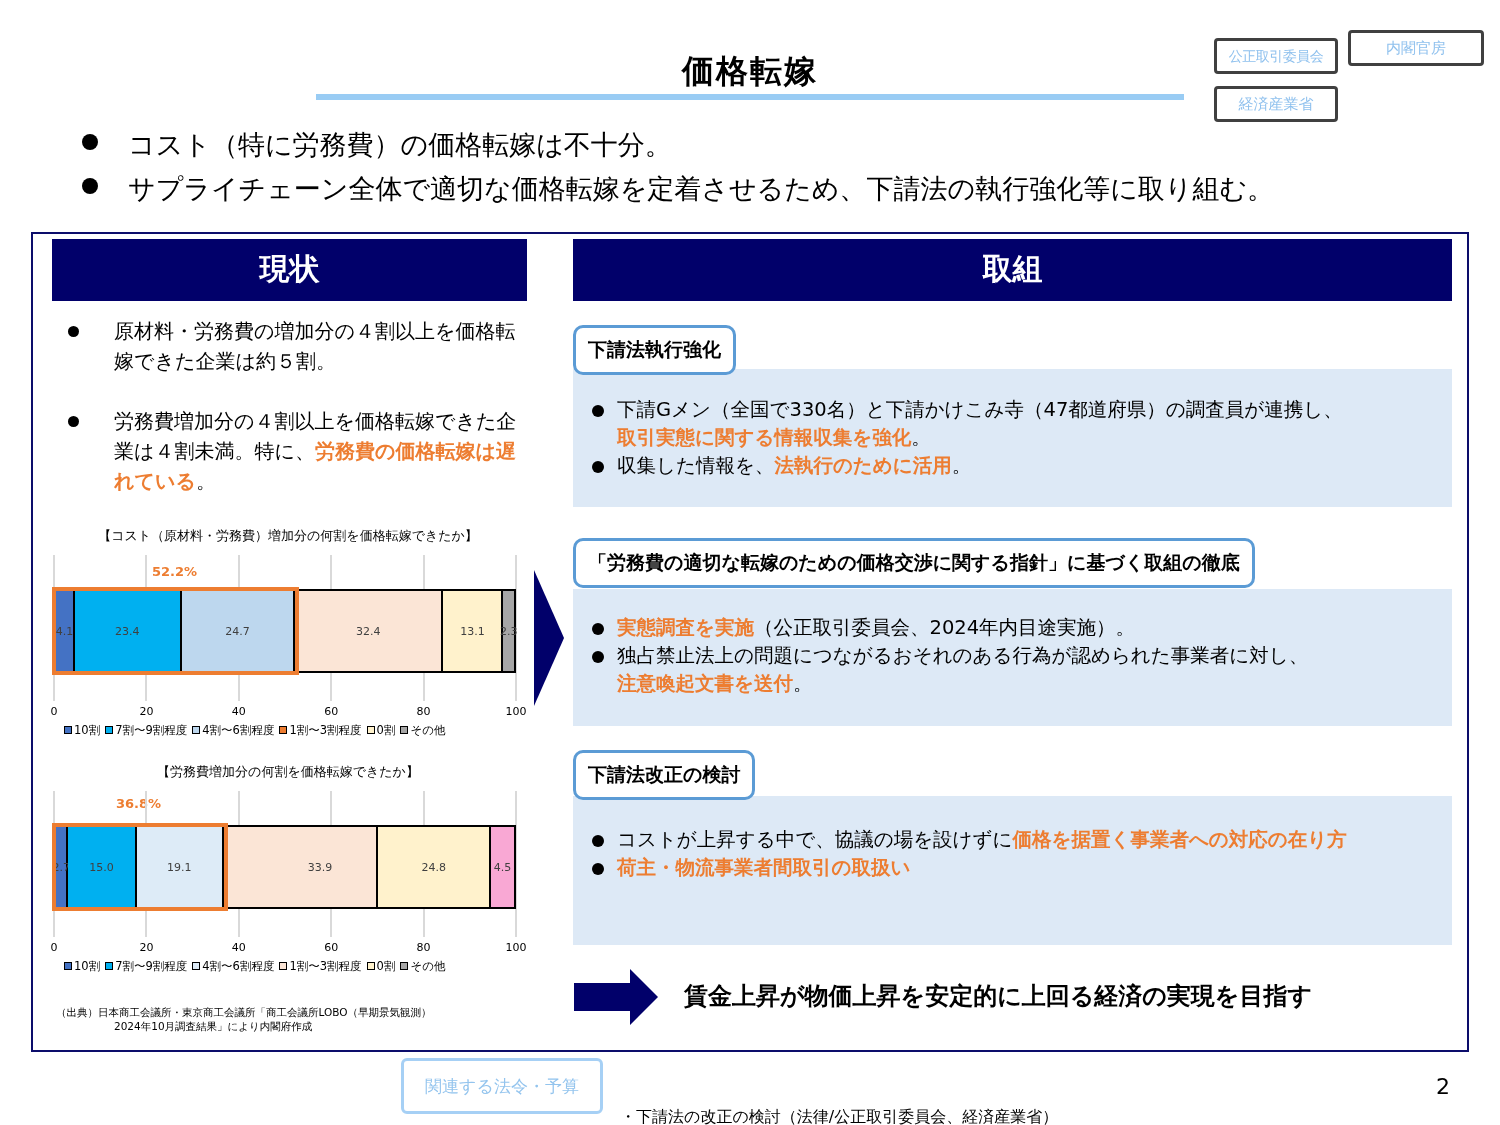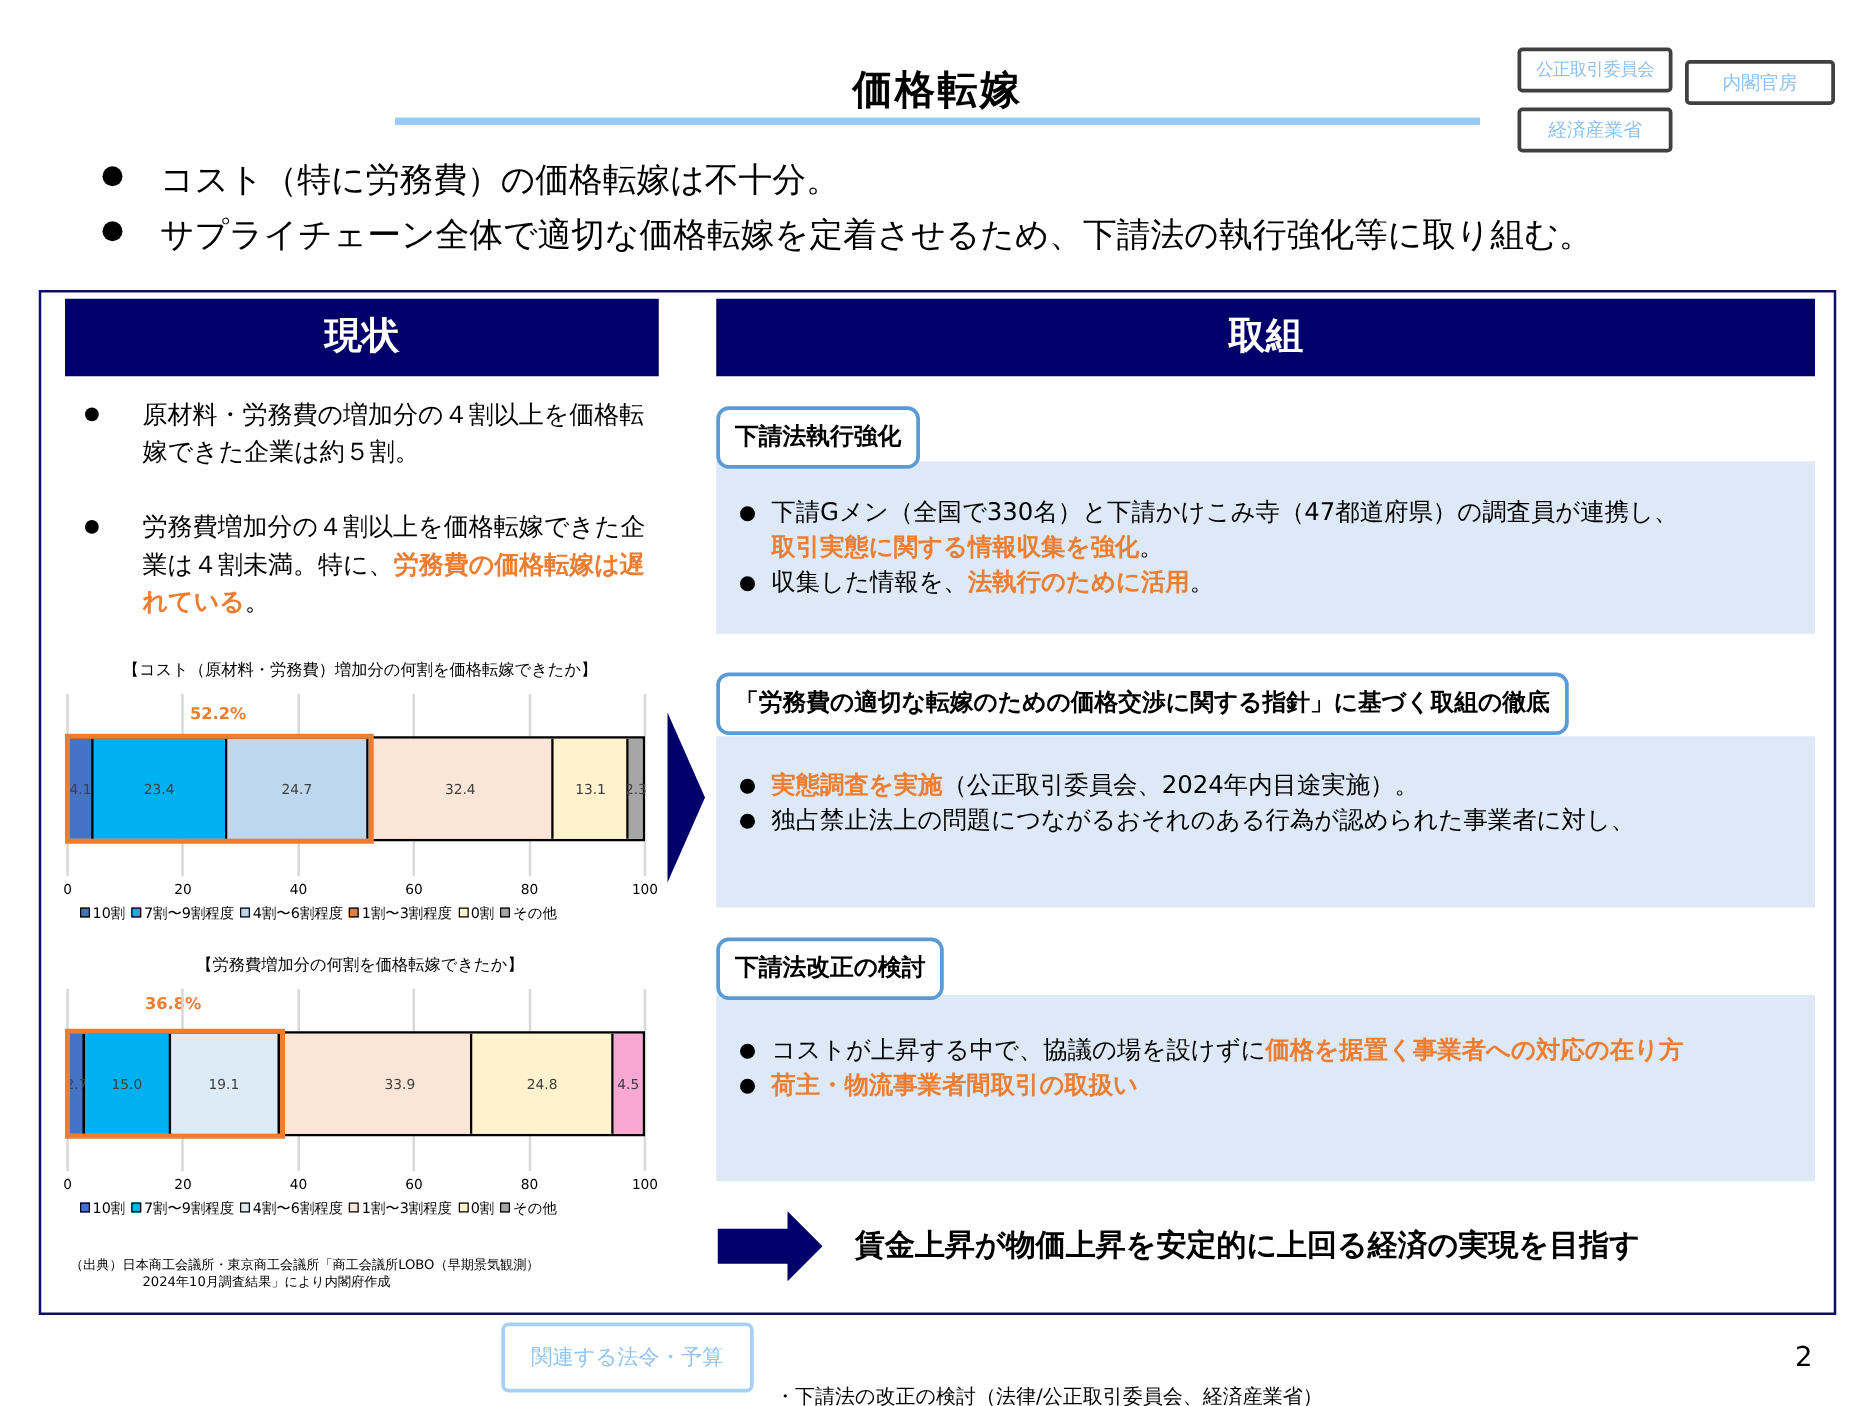--- a/index.html
+++ b/index.html
@@ -4,21 +4,21 @@
 <style>
   * { box-sizing: border-box; margin: 0; padding: 0; }
   html, body { width: 1500px; height: 1125px; background: #ffffff; overflow: hidden; }
   body { font-family: "DejaVu Sans", "Liberation Sans", sans-serif; color: #000; position: relative; }
 
   .title { position: absolute; left: 0; width: 1500px; top: 50px; text-align: center; font-size: 32px; font-weight: bold; letter-spacing: 2px; }
   .title-rule { position: absolute; left: 316px; top: 94px; width: 868px; height: 6px; background: #99ccf4; }
 
   .agency { position: absolute; border: 3px solid #404040; border-radius: 4px; color: #8fc1ee; font-size: 15px; text-align: center; line-height: 30px; height: 36px; background: #fff; }
   .agency.a1 { left: 1214px; top: 38px; width: 124px; font-size: 14px; letter-spacing: -0.5px; }
-  .agency.a2 { left: 1348px; top: 48px; width: 120px; }
+  .agency.a2 { left: 1348px; top: 30px; width: 136px; }
   .agency.a3 { left: 1214px; top: 86px; width: 124px; }
 
   .lead { position: absolute; left: 82px; font-size: 27px; line-height: 34px; white-space: nowrap; }
   .lead .dot { display: inline-block; width: 16px; height: 16px; border-radius: 50%; background: #000; margin-right: 30px; vertical-align: 4px; }
   .lead.l1 { top: 128px; }
   .lead.l2 { top: 172px; }
 
   .frame { position: absolute; left: 31px; top: 232px; width: 1438px; height: 820px; border: 2px solid #0c0d6b; }
 
   .head-box { position: absolute; background: #01006a; color: #fff; font-weight: bold; font-size: 30px; text-align: center; line-height: 60px; height: 62px; }
@@ -189,20 +189,21 @@
     <div class="row"><span class="dot"></span><span>下請Gメン（全国で330名）と下請かけこみ寺（47都道府県）の調査員が連携し、</span></div>
     <div class="row"><span class="orange">取引実態に関する情報収集を強化</span><span>。</span></div>
     <div class="row"><span class="dot"></span><span>収集した情報を、</span><span class="orange">法執行のために活用</span><span>。</span></div>
   </div>
 
 <div class="panel p2"></div>
 <div class="tag t2">「労務費の適切な転嫁のための価格交渉に関する指針」に基づく取組の徹底</div>
 <div class="pb pb2">
     <div class="row"><span class="dot"></span><span class="orange">実態調査を実施</span><span>（公正取引委員会、2024年内目途実施）。</span></div>
     <div class="row"><span class="dot"></span><span>独占禁止法上の問題につながるおそれのある行為が認められた事業者に対し、</span></div>
+    <div class="row"><span class="orange">注意喚起文書を送付</span><span>。</span></div>
   </div>
 
 <div class="panel p3"></div>
 <div class="tag t3">下請法改正の検討</div>
 <div class="pb pb3">
     <div class="row"><span class="dot"></span><span>コストが上昇する中で、協議の場を設けずに</span><span class="orange">価格を据置く事業者への対応の在り方</span></div>
     <div class="row"><span class="dot"></span><span class="orange">荷主・物流事業者間取引の取扱い</span></div>
   </div>
 
 <svg class="goal-arrow" viewBox="0 0 84 56">

